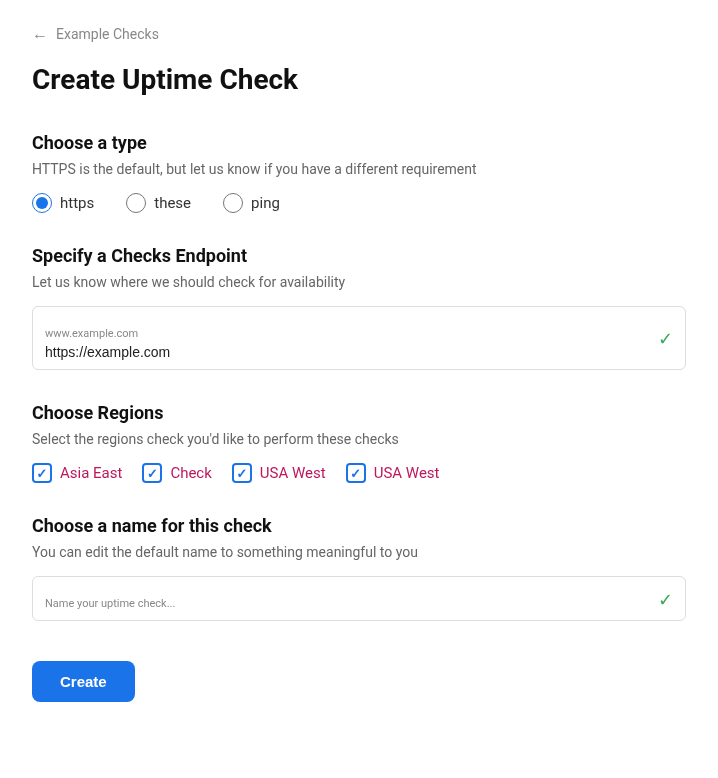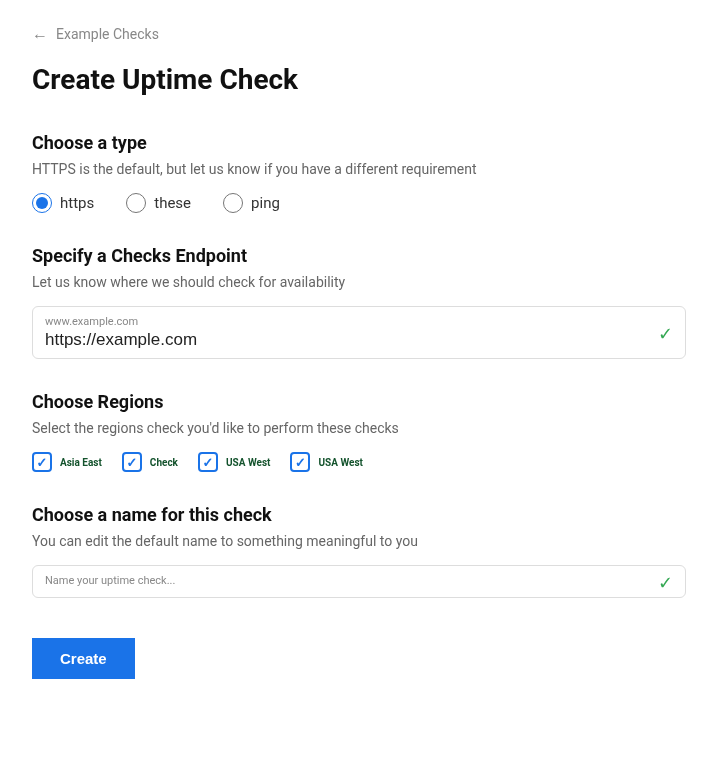--- a/index.html
+++ b/index.html
@@ -77,37 +77,37 @@
     }
 
     .radio-label {
       font-size: 15px;
       color: #333;
     }
 
     .input-wrapper {
       border: 1px solid #ddd;
       border-radius: 6px;
-      padding: 8px 40px 8px 12px;
+      padding: 20px 40px 8px 12px;
       position: relative;
       background: #fff;
     }
 
     .input-label {
       font-size: 11px;
       color: #888;
       display: block;
       margin-bottom: 2px;
     }
 
     .input-field {
       width: 100%;
       border: none;
       outline: none;
-      font-size: 17px;
+      font-size: 14px;
       color: #222;
       background: transparent;
     }
 
     .check-icon {
       position: absolute;
       right: 12px;
       top: 50%;
       transform: translateY(-50%);
       color: #34a853;
@@ -144,30 +144,30 @@
       background: #fff;
     }
 
     .custom-checkbox .check {
       color: #1a73e8;
       font-size: 13px;
       font-weight: 700;
     }
 
     .checkbox-label {
-      font-size: 10px;
-      color: #14532d;
-      font-weight: 700;
+      font-size: 15px;
+      color: #be185d;
+      font-weight: 400;
     }
 
     .create-button {
       background: #1a73e8;
       color: #fff;
       border: none;
-      border-radius: 0;
+      border-radius: 8px;
       padding: 12px 28px;
       font-size: 15px;
       font-weight: 600;
       cursor: pointer;
       margin-top: 8px;
     }
   </style>
 </head>
 <body>
 

